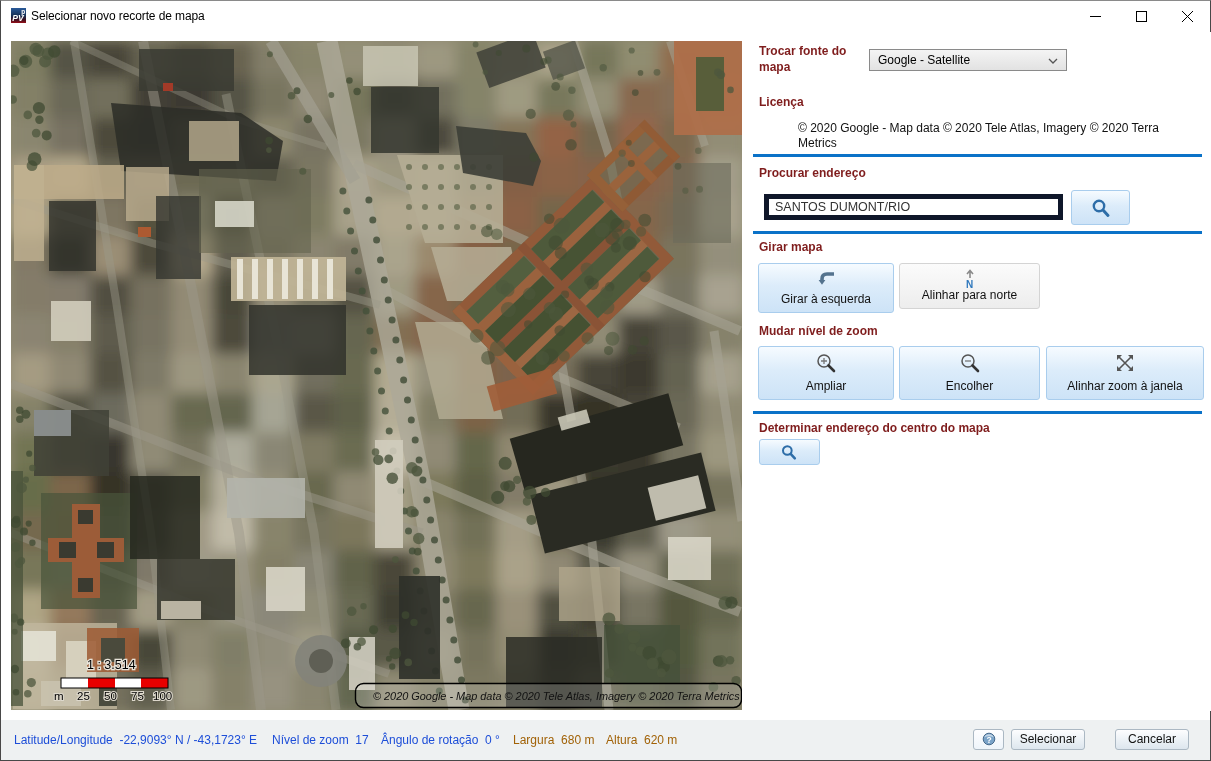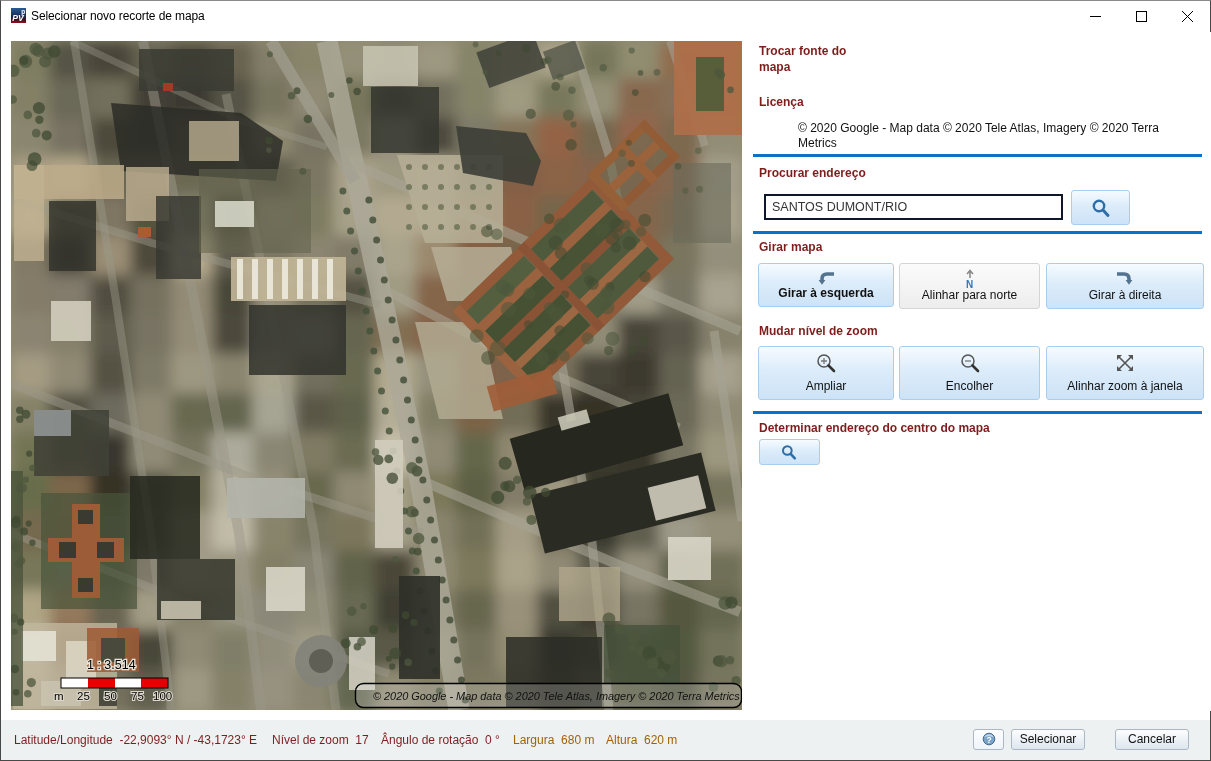--- a/index.html
+++ b/index.html
@@ -14,28 +14,28 @@
 #btn-max { right:46px; }
 #btn-close { right:0px; }
 
 #map { position:absolute; left:10px; top:40px; width:731px; height:669px; overflow:hidden; background:#8e8c7a; }
 
 #panel { position:absolute; left:743px; top:31px; width:467px; height:679px; background:#fff; }
 .blab { position:absolute; font-size:12px; font-weight:bold; color:#7f1d1d; }
 .bluesep { position:absolute; left:9px; width:449px; height:3px; background:#0a72c8; }
 #combo { position:absolute; left:125px; top:17px; width:198px; height:22px; border:1px solid #8a8a8a; background:linear-gradient(#f4f4f4,#e2e2e2); font-size:12px; color:#000; line-height:20px; padding-left:8px; }
 #lictext { position:absolute; left:54px; top:89px; width:378px; font-size:12px; color:#111; line-height:15px; }
-#searchinput { position:absolute; left:20px; top:162px; width:299px; height:26px; border:2px solid #0f172a; background:#fff; font-size:12.5px; color:#333; line-height:24px; padding-left:6px; }
+#searchinput { position:absolute; left:20px; top:162px; width:299px; height:26px; border:5px solid #0f172a; background:#fff; font-size:12.5px; color:#333; line-height:24px; padding-left:6px; }
 .bluebtn { position:absolute; border:1px solid #a9cded; border-radius:3px; background:linear-gradient(#f6fbff, #dcecfa 45%, #cde3f7); }
 .graybtn { position:absolute; border:1px solid #d4d4d4; border-radius:3px; background:linear-gradient(#fbfbfb,#ededed); }
 .btnlabel { position:absolute; width:100%; text-align:center; bottom:6px; font-size:12px; color:#111; }
 .btnicon { position:absolute; width:100%; top:5px; text-align:center; }
 
 #botbar { position:absolute; left:0px; top:719px; width:1209px; height:40px; background:#eef1f2; }
-#botbar .t { position:absolute; top:13px; font-size:12px; color:#7f1d1d; white-space:pre; }
+#botbar .t { position:absolute; top:13px; font-size:12px; color:#1d4ed8; white-space:pre; }
 #botbar .g { color:#a16207; }
 .winbtn { position:absolute; top:9px; height:21px; border:1px solid #abb8c3; border-radius:3px; background:linear-gradient(#fdfdfe,#eef3f7 45%,#dde6ee); font-size:12px; color:#111; text-align:center; line-height:19px; }
 </style>
 </head>
 <body>
 <div id="win">
   <div id="titlebar">
     <svg id="appicon" viewBox="0 0 14 14">
       <defs>
           <linearGradient id="pvg" x1="0" y1="0" x2="0" y2="1">
@@ -747,53 +747,49 @@
 <text x="66" y="659" font-size="11.5" fill="#000" font-family="Liberation Sans" stroke="#ddd8cc" stroke-width="2.2" paint-order="stroke">25</text>
 <text x="93" y="659" font-size="11.5" fill="#000" font-family="Liberation Sans" stroke="#ddd8cc" stroke-width="2.2" paint-order="stroke">50</text>
 <text x="120" y="659" font-size="11.5" fill="#000" font-family="Liberation Sans" stroke="#ddd8cc" stroke-width="2.2" paint-order="stroke">75</text>
 <text x="142" y="659" font-size="11.5" fill="#000" font-family="Liberation Sans" stroke="#ddd8cc" stroke-width="2.2" paint-order="stroke">100</text>
 <rect x="344.5" y="642.5" width="386" height="24" rx="8" fill="#ffffff" fill-opacity="0.18" stroke="#000" stroke-width="1.4"></rect>
 <text x="362" y="659" font-size="10.9" font-style="italic" fill="#111" font-family="Liberation Sans">© 2020 Google - Map data © 2020 Tele Atlas, Imagery © 2020 Terra Metrics</text>
       </svg></div>
 
   <div id="panel">
     <div class="blab" style="left:15px; top:11px; width:105px; line-height:16px;">Trocar fonte do mapa</div>
+    <div id="combo">Google - Satellite<svg class="arr2" width="10" height="6" viewBox="0 0 10 6" style="position:absolute;right:8px;top:8px;">
+          <path d="M1 1 L5 5 L9 1" fill="none" stroke="#555" stroke-width="1.3"></path>
+        </svg></div>
     <div class="blab" style="left:15px; top:63px;">Licença</div>
     <div id="lictext">© 2020 Google - Map data © 2020 Tele Atlas, Imagery © 2020 Terra Metrics</div>
     <div class="bluesep" style="top:122px;"></div>
     <div class="blab" style="left:15px; top:134px;">Procurar endereço</div>
     <input id="searchinput" value="SANTOS DUMONT/RIO" readonly="" style="">
     <div class="bluebtn" style="left:327px; top:158px; width:59px; height:35px;">
       <svg style="position:absolute;left:17px;top:6px;" width="24" height="24" viewBox="0 0 24 24">
           <circle cx="10" cy="9" r="5.2" fill="none" stroke="#2d6da8" stroke-width="2.4"></circle>
           <path d="M14 13 L19 18.5" stroke="#2d6da8" stroke-width="3" stroke-linecap="round"></path>
         </svg>
     </div>
     <div class="bluesep" style="top:199px;"></div>
     <div class="blab" style="left:15px; top:208px;">Girar mapa</div>
-    <div class="bluebtn" style="left:14px; top:231px; width:136px; height:44px;font-weight:bold;">
+    <div class="bluebtn" style="left:14px; top:231px; width:136px; height:50px;">
       <div class="btnicon"><svg width="22" height="18" viewBox="0 0 22 18">
             <path d="M19 5 L12 5 Q7 5 7 10 L7 11" fill="none" stroke="#54738e" stroke-width="3.6"></path>
             <path d="M3.6 11 L10.4 11 L7 15.8 Z" fill="#54738e"></path>
           </svg></div>
       <div class="btnlabel">Girar à esquerda</div>
     </div>
     <div class="graybtn" style="left:155px; top:231px; width:141px; height:46px;">
       <div class="btnicon"><svg width="14" height="20" viewBox="0 0 14 20">
             <path d="M7 9 L7 2 M4 5 L7 1.5 L10 5" fill="none" stroke="#8a8a8a" stroke-width="1.6"></path>
             <text x="3" y="19" font-size="10" font-weight="bold" fill="#2f78bd" font-family="Liberation Sans">N</text>
           </svg></div>
       <div class="btnlabel">Alinhar para norte</div>
-    </div>
-    <div class="bluebtn" style="left:302px; top:231px; width:158px; height:46px;">
-      <div class="btnicon"><svg width="22" height="18" viewBox="0 0 22 18">
-            <path d="M3 5 L10 5 Q15 5 15 10 L15 11" fill="none" stroke="#54738e" stroke-width="3.6"></path>
-            <path d="M11.6 11 L18.4 11 L15 15.8 Z" fill="#54738e"></path>
-          </svg></div>
-      <div class="btnlabel">Girar à direita</div>
     </div>
     <div class="blab" style="left:15px; top:292px;">Mudar nível de zoom</div>
     <div class="bluebtn" style="left:14px; top:314px; width:136px; height:54px;">
       <div class="btnicon"><svg width="24" height="24" viewBox="0 0 24 24">
             <circle cx="10" cy="9" r="6" fill="none" stroke="#555" stroke-width="1.5"></circle>
             <path d="M7 9 H13 M10 6 V12" stroke="#777" stroke-width="1.3"></path>
             <path d="M14.5 13.5 L20 19" stroke="#333" stroke-width="2.6" stroke-linecap="round"></path>
           </svg></div>
       <div class="btnlabel">Ampliar</div>
     </div>

